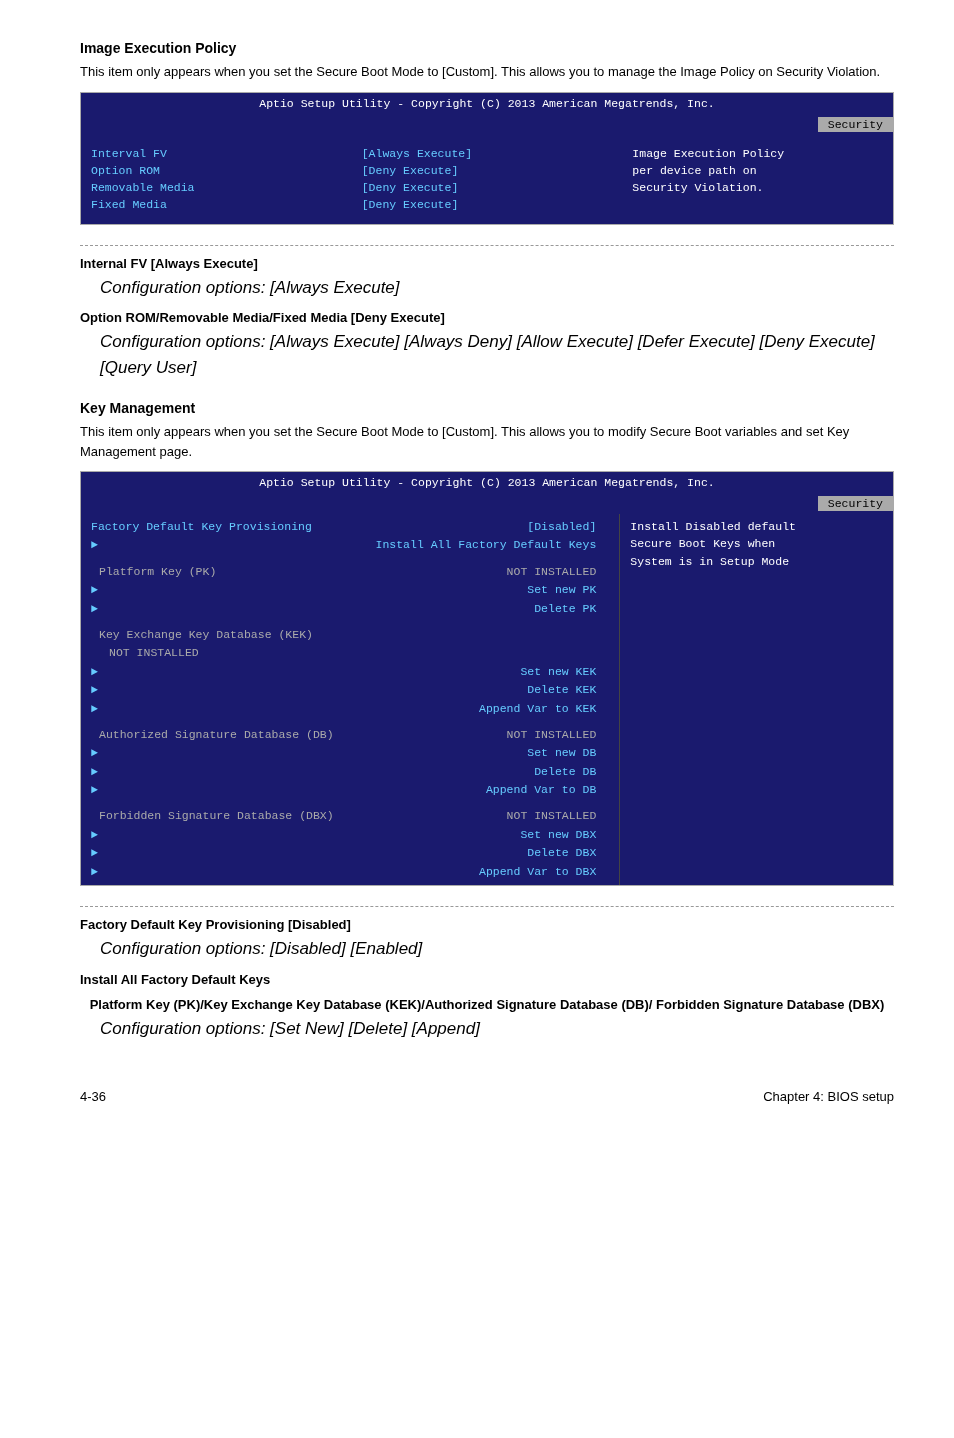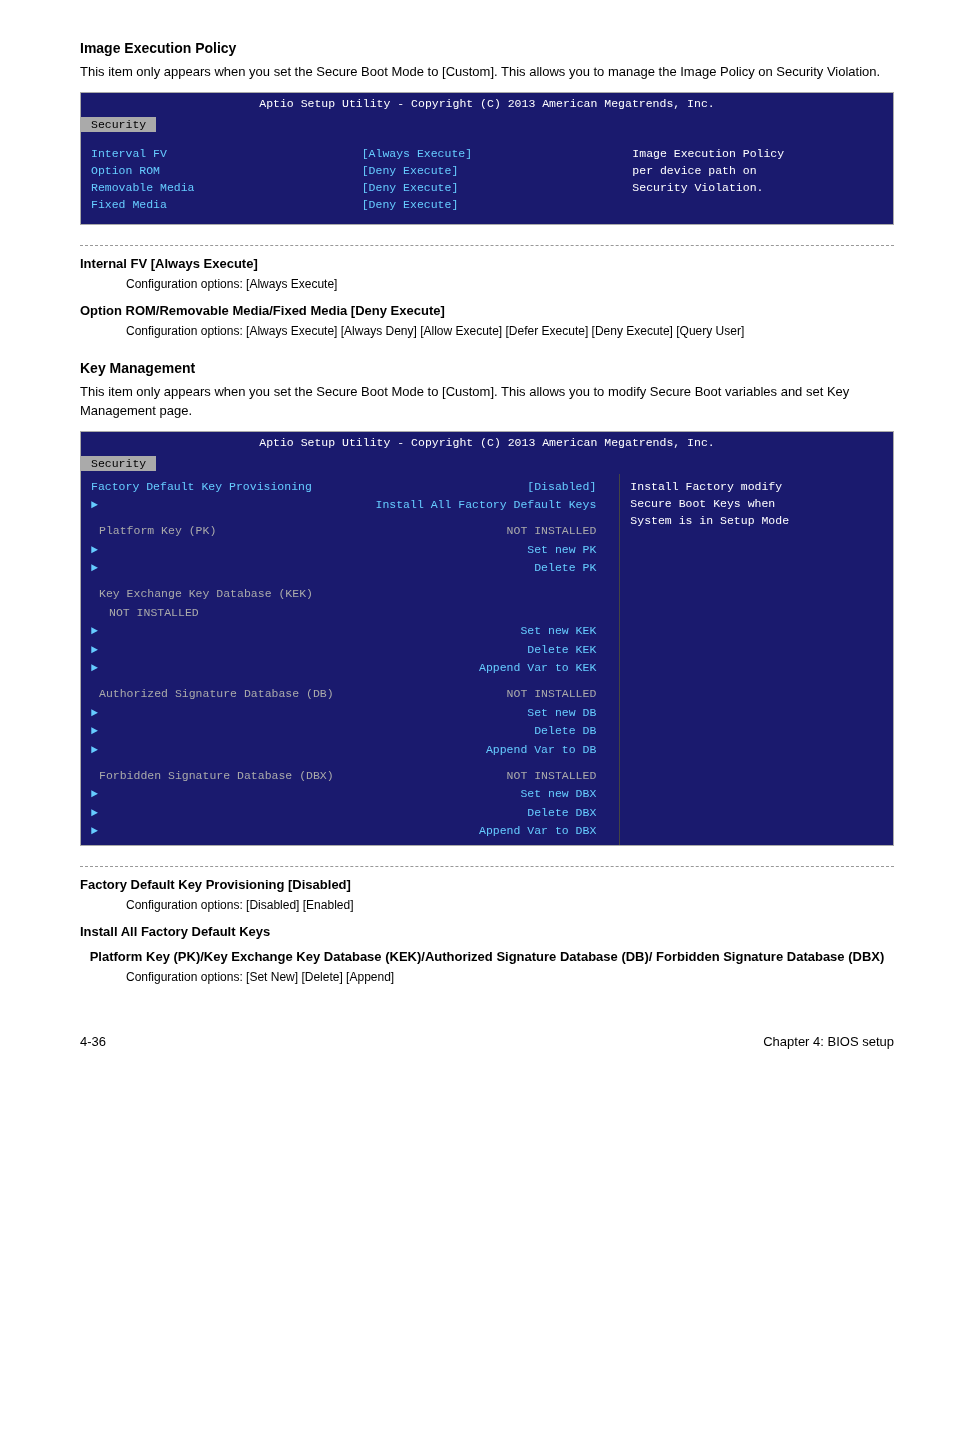--- a/index.html
+++ b/index.html
@@ -37,21 +37,21 @@
     .bios-title-bar {
       background: #1a1a6e;
       color: #fff;
       text-align: center;
       padding: 4px 0;
       font-family: 'Courier New', monospace;
       font-size: 11.5px;
     }
 
     .bios-tab-bar {
-      text-align: left;
+      text-align: right;
       padding: 3px 0;
     }
 
     .bios-tab {
       background: #aaa;
       color: #000;
       padding: 1px 10px;
       display: inline-block;
       font-family: 'Courier New', monospace;
       font-size: 11.5px;
@@ -102,24 +102,25 @@
     }
 
     .subsection-title {
       font-weight: bold;
       font-size: 13px;
       margin-top: 10px;
       margin-bottom: 4px;
     }
 
     .subsection-text {
-      font-size: 12px;
-      margin-left: 46px;
+      font-size: 17px;
+      margin-left: 20px;
       margin-bottom: 6px;
       line-height: 1.5;
+      font-style: italic;
     }
 
     .footer {
       display: flex;
       justify-content: space-between;
       margin-top: 48px;
       font-size: 13px;
     }
 
     .bios-key-management {
@@ -300,21 +301,21 @@
           <span class="km-arrow km-row-label">► </span>
           <span class="km-row-label">Delete DBX</span>
         </div>
         <div class="km-row">
           <span class="km-arrow km-row-label">► </span>
           <span class="km-row-label">Append Var to DBX</span>
         </div>
 
       </div>
       <div class="bios-km-right">
-        <div class="bios-row-white">Install Factory modify</div>
+        <div class="bios-row-white">Install Disabled default</div>
         <div class="bios-row-white">Secure Boot Keys when</div>
         <div class="bios-row-white">System is in Setup Mode</div>
       </div>
     </div>
   </div>
 
   <div class="dashed-line"></div>
 
   <div class="subsection-title">
     <strong>Factory Default Key Provisioning [Disabled]</strong>

